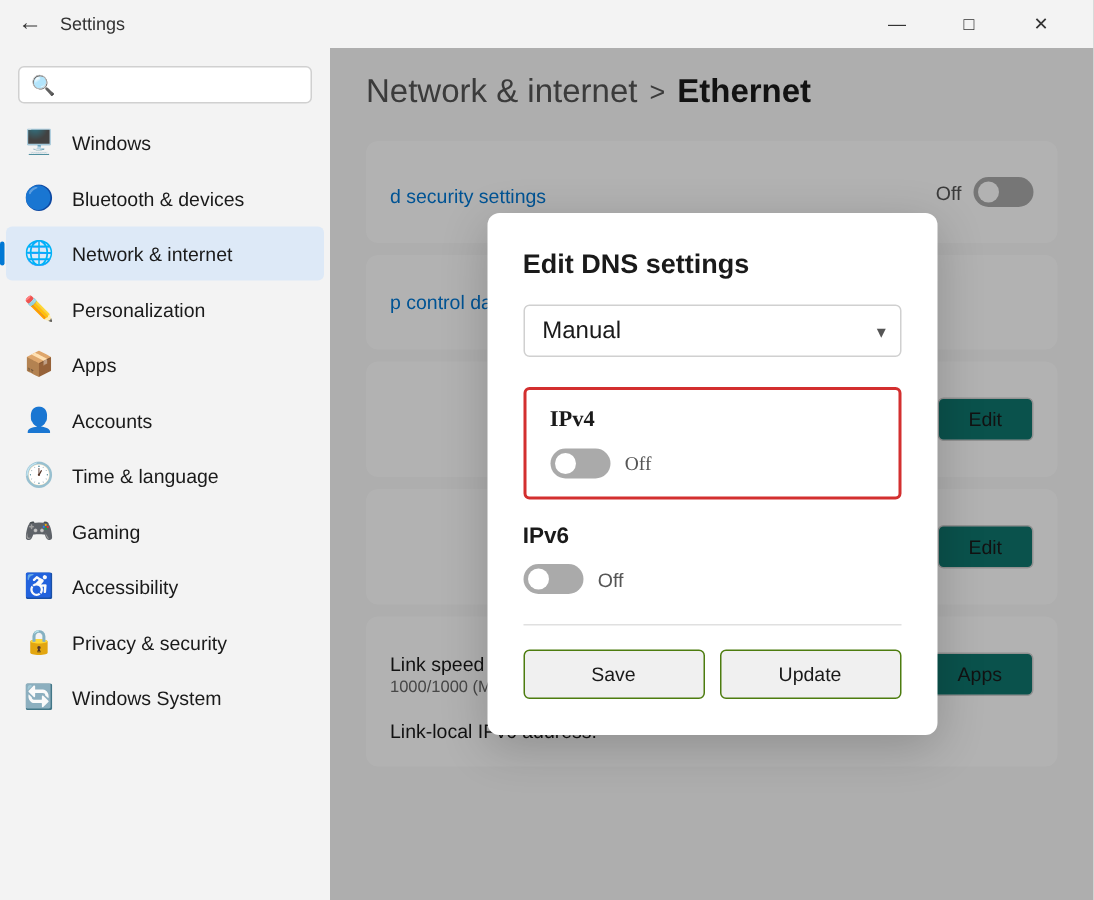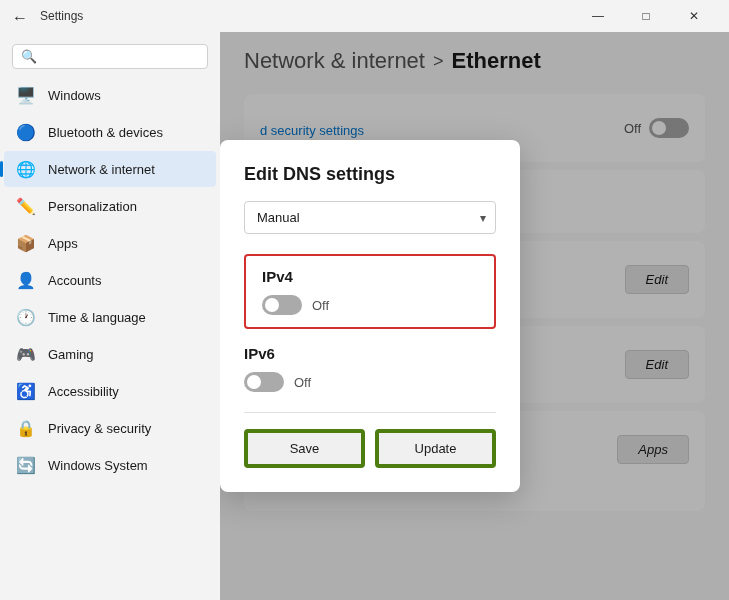--- a/index.html
+++ b/index.html
@@ -191,37 +191,36 @@
       border-radius: 50%;
       top: 3px;
       left: 3px;
       transition: left 0.2s;
     }
 
     
     .action-btn {
       padding: 6px 20px;
       border: 1px solid #d0d0d0;
-      background: #e5e5e5;
-      border-radius: 4px;
-      font-size: 13px;
-      cursor: pointer;
-      color: #1a1a1a;
-      font-style: italic;
+      background: #0f766e;
+      border-radius: 4px;
+      font-size: 13px;
+      cursor: pointer;
+      color: #1a1a1a;
     }
 
     
     .modal-backdrop {
       position: absolute;
       top: 0; left: 0; right: 0; bottom: 0;
       background: rgba(0,0,0,0.3);
       z-index: 10;
       display: flex;
       align-items: center;
-      justify-content: flex-start;
+      justify-content: center;
     }
 
     
     .modal {
       background: white;
       border-radius: 8px;
       padding: 24px;
       width: 300px;
       box-shadow: 0 8px 32px rgba(0,0,0,0.2);
       position: relative;
@@ -234,21 +233,21 @@
     }
     .modal-select-wrap {
       position: relative;
       margin-bottom: 20px;
     }
     .modal-select {
       width: 100%;
       padding: 8px 12px;
       border: 1px solid #d0d0d0;
       border-radius: 4px;
-      font-size: 13px;
+      font-size: 16px;
       appearance: none;
       cursor: pointer;
       background: white;
       color: #1a1a1a;
     }
     .modal-select-arrow {
       position: absolute;
       right: 10px;
       top: 50%;
       transform: translateY(-50%);
@@ -256,20 +255,21 @@
       font-size: 12px;
       color: #555;
     }
 
     
     .ipv4-section {
       border: 2px solid #d32f2f;
       border-radius: 4px;
       padding: 12px 16px;
       margin-bottom: 16px;
+      font-family: Liberation Serif, serif;
     }
     .ip-section-title {
       font-size: 15px;
       font-weight: 600;
       color: #1a1a1a;
       margin-bottom: 10px;
     }
     .toggle-row {
       display: flex;
       align-items: center;
@@ -294,21 +294,21 @@
     .modal-actions {
       display: flex;
       gap: 10px;
     }
     .modal-btn {
       flex: 1;
       padding: 8px 0;
       border-radius: 4px;
       font-size: 13px;
       cursor: pointer;
-      border: 4px solid #4d7c0f;
+      border: 1px solid #4d7c0f;
       background: #f0f0f0;
       color: #1a1a1a;
     }
     .modal-btn.primary {
       background: #f0f0f0;
     }
 
     
     .back-arrow {
       font-size: 16px;

